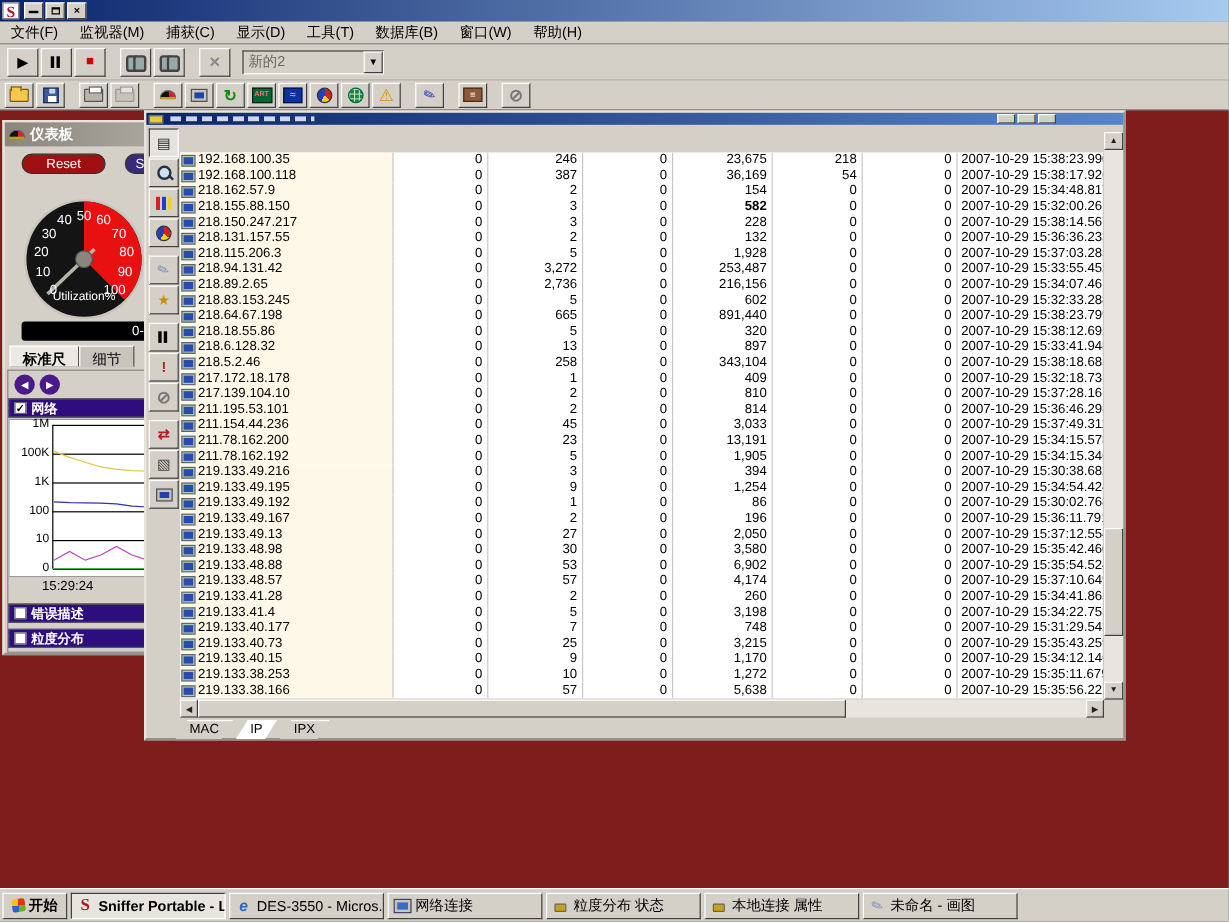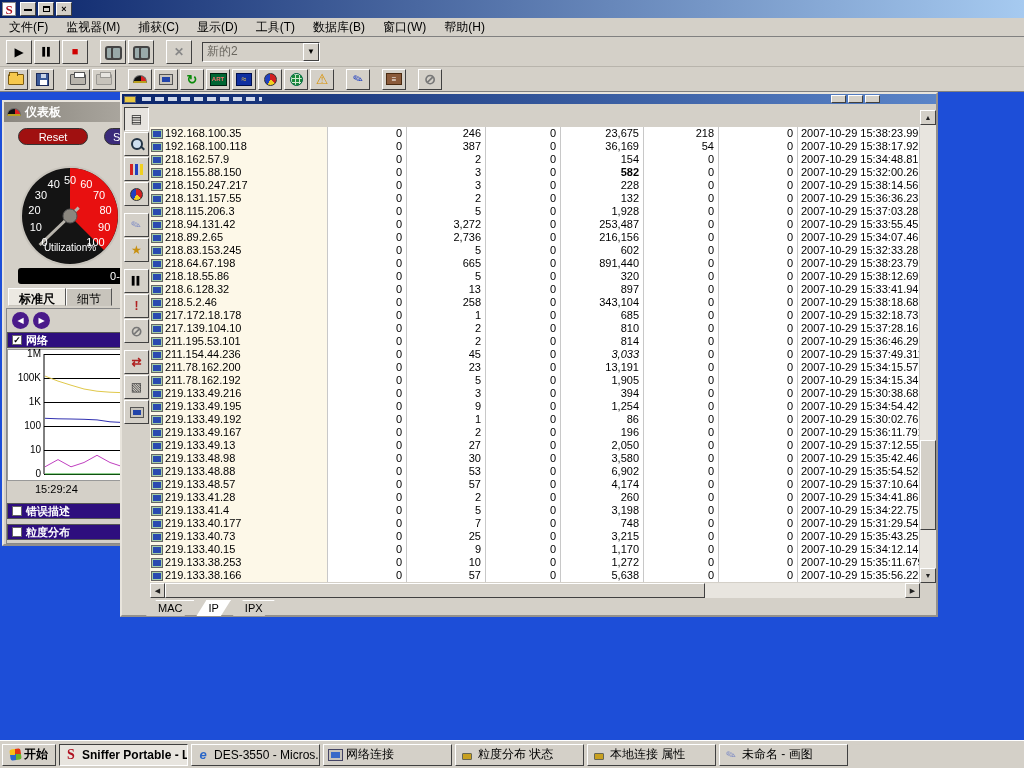--- a/index.html
+++ b/index.html
@@ -54,21 +54,21 @@
   .bang{color:#777;font-size:14px;font-weight:bold}
   .magic{position:relative;width:14px;height:14px}
   .magic::before{content:"";position:absolute;left:1px;top:1px;width:8px;height:8px;border:2px solid #234;border-radius:50%;background:#cfe0f0}
   .magic::after{content:"";position:absolute;left:10px;top:10px;width:5px;height:2px;background:#234;transform:rotate(45deg)}
   .bars{width:13px;height:11px;background:linear-gradient(90deg,#d42020 0 3px,transparent 3px 5px,#2040c0 5px 8px,transparent 8px 10px,#f0d020 10px 13px)}
   .starg{color:#c89010;font-size:12px}
   .exg{color:#b02020;font-weight:bold;font-size:12px}
   .propg{color:#444;font-size:12px}
   .listg{color:#222;font-size:12px}
   
-  #client{left:0;top:92px;width:1024px;height:648px;background:#1d4ed8}
+  #client{left:0;top:92px;width:1024px;height:648px;background:#7f1d1d}
   
   #dash{left:2px;top:8px;width:236px;height:446px;background:#d4d0c8;border:2px outset #e8e4dc;z-index:1}
   #dash-title{position:absolute;left:0;top:0;width:100%;height:20px;background:linear-gradient(90deg,#8a867e,#c8c4bc);display:flex;align-items:center;color:#fff;font-weight:bold;font-size:12px;padding-left:3px;gap:4px}
   .pill{position:absolute;height:17px;border-radius:9px;color:#fff;font-size:11px;display:flex;align-items:center;justify-content:center;border:1px solid #333}
   #reset-btn{left:14px;top:26px;width:70px;background:#a01010}
   #set-btn{left:100px;top:26px;width:86px;background:#3a2a7a;justify-content:flex-start;padding-left:8px}
   #gauge-svg{position:absolute;left:0;top:48px}
   .gtick{position:absolute;color:#fff;font-size:11px;transform:translate(-50%,-50%);z-index:2}
   #util-label{position:absolute;left:0;top:140px;width:132px;text-align:center;color:#fff;font-size:10px;z-index:2}
   #range-box{position:absolute;left:14px;top:166px;width:200px;height:16px;background:#000;color:#fff;border-radius:3px;display:flex;align-items:center;justify-content:center;font-size:11px}
@@ -563,21 +563,21 @@
           <span class="cell c-time" style="width: 122px;">2007-10-29 15:38:18.685</span>
         </div>
         <div class="hrow">
           <span class="cell c-ip" style="width: 178px;">
             <span class="rowpc"></span>
             <span>217.172.18.178</span>
           </span>
           <span class="cell c-num" style="width: 79px;">0</span>
           <span class="cell c-num" style="width: 79px;">1</span>
           <span class="cell c-num" style="width: 75px;">0</span>
-          <span class="cell c-num" style="width: 83px;">685</span>
+          <span class="cell c-num" style="width: 83px;">409</span>
           <span class="cell c-num" style="width: 75px;">0</span>
           <span class="cell c-num" style="width: 79px;">0</span>
           <span class="cell c-time" style="width: 122px;">2007-10-29 15:32:18.731</span>
         </div>
         <div class="hrow">
           <span class="cell c-ip" style="width: 178px;">
             <span class="rowpc"></span>
             <span>217.139.104.10</span>
           </span>
           <span class="cell c-num" style="width: 79px;">0</span>
@@ -602,21 +602,21 @@
           <span class="cell c-time" style="width: 122px;">2007-10-29 15:36:46.298</span>
         </div>
         <div class="hrow">
           <span class="cell c-ip" style="width: 178px;">
             <span class="rowpc"></span>
             <span>211.154.44.236</span>
           </span>
           <span class="cell c-num" style="width: 79px;">0</span>
           <span class="cell c-num" style="width: 79px;">45</span>
           <span class="cell c-num" style="width: 75px;">0</span>
-          <span class="cell c-num" style="width: 83px; font-style: italic;">3,033</span>
+          <span class="cell c-num" style="width: 83px;">3,033</span>
           <span class="cell c-num" style="width: 75px;">0</span>
           <span class="cell c-num" style="width: 79px;">0</span>
           <span class="cell c-time" style="width: 122px;">2007-10-29 15:37:49.311</span>
         </div>
         <div class="hrow">
           <span class="cell c-ip" style="width: 178px;">
             <span class="rowpc"></span>
             <span>211.78.162.200</span>
           </span>
           <span class="cell c-num" style="width: 79px;">0</span>

